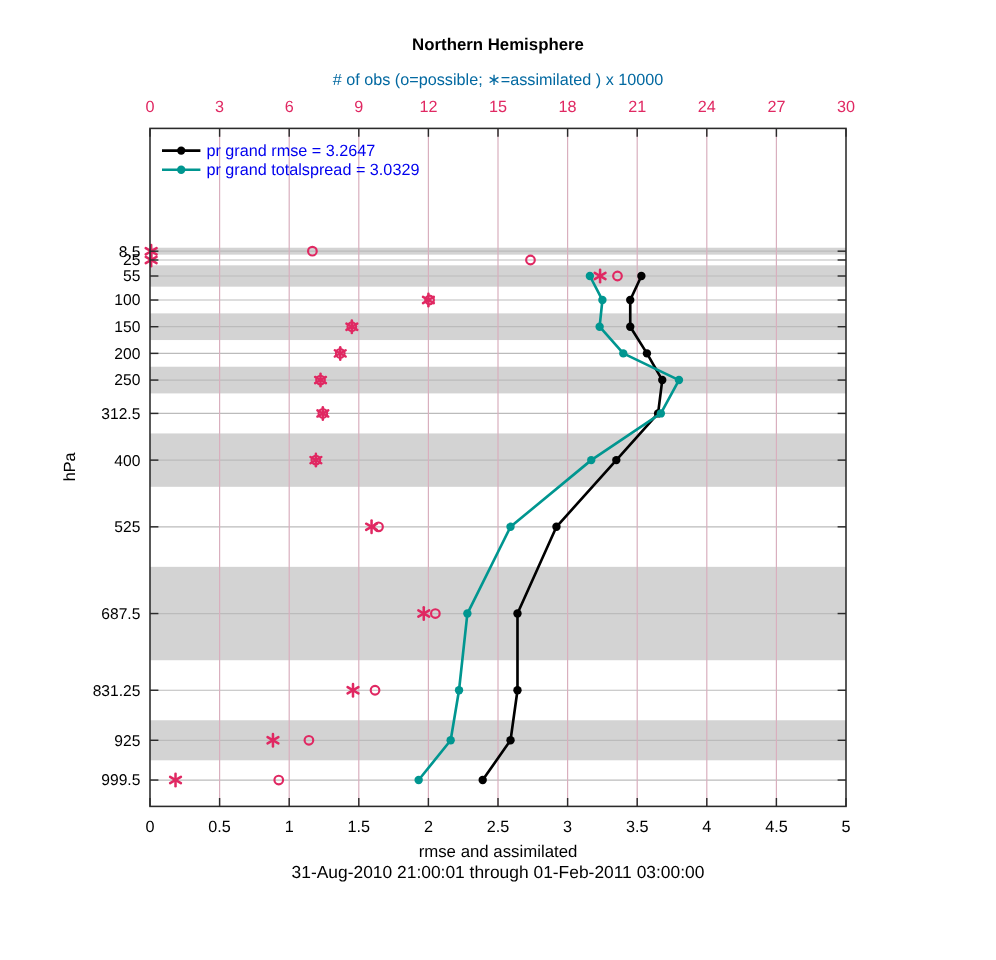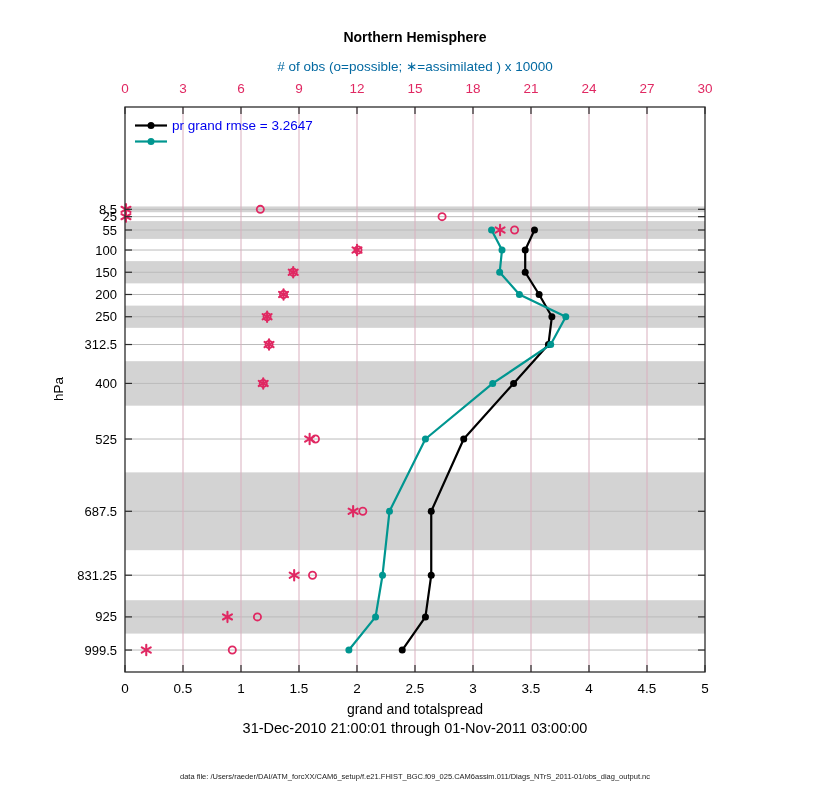--- a/index.html
+++ b/index.html
@@ -228,19 +228,19 @@
       <line x1="135" x2="167" y1="125.5" y2="125.5" stroke="#000000" stroke-width="2.2"></line>
       <circle cx="151" cy="125.5" r="3.5" fill="#000000"></circle>
       <line x1="135" x2="167" y1="141.5" y2="141.5" stroke="#009690" stroke-width="2.2"></line>
       <circle cx="151" cy="141.5" r="3.5" fill="#009690"></circle>
     </svg>
 
   <div class="abs ctr title1">Northern Hemisphere</div>
   <div class="abs ctr subtitle" style="color: #0369a1; text-align: center;"># of obs (o=possible; ∗=assimilated ) x 10000</div>
 
   <div class="abs legend-text lg1" style="color: rgb(0, 0, 238);">pr grand rmse = 3.2647</div>
+  <div class="abs legend-text lg2" style="color: rgb(0, 0, 238);">pr grand totalspread = 3.0329</div>
 
   <div class="abs ylab">hPa</div>
-  <div class="abs ctr xlab">grand and totalspread</div>
-  <div class="abs ctr dates">31-Dec-2010 21:00:01 through 01-Nov-2011 03:00:00</div>
-  <div class="abs ctr datafile">data file: /Users/raeder/DAI/ATM_forcXX/CAM6_setup/f.e21.FHIST_BGC.f09_025.CAM6assim.011/Diags_NTrS_2011-01/obs_diag_output.nc</div>
+  <div class="abs ctr xlab">rmse and assimilated</div>
+  <div class="abs ctr dates">31-Aug-2010 21:00:01 through 01-Feb-2011 03:00:00</div>
 
 </div>
 
 </body></html>

